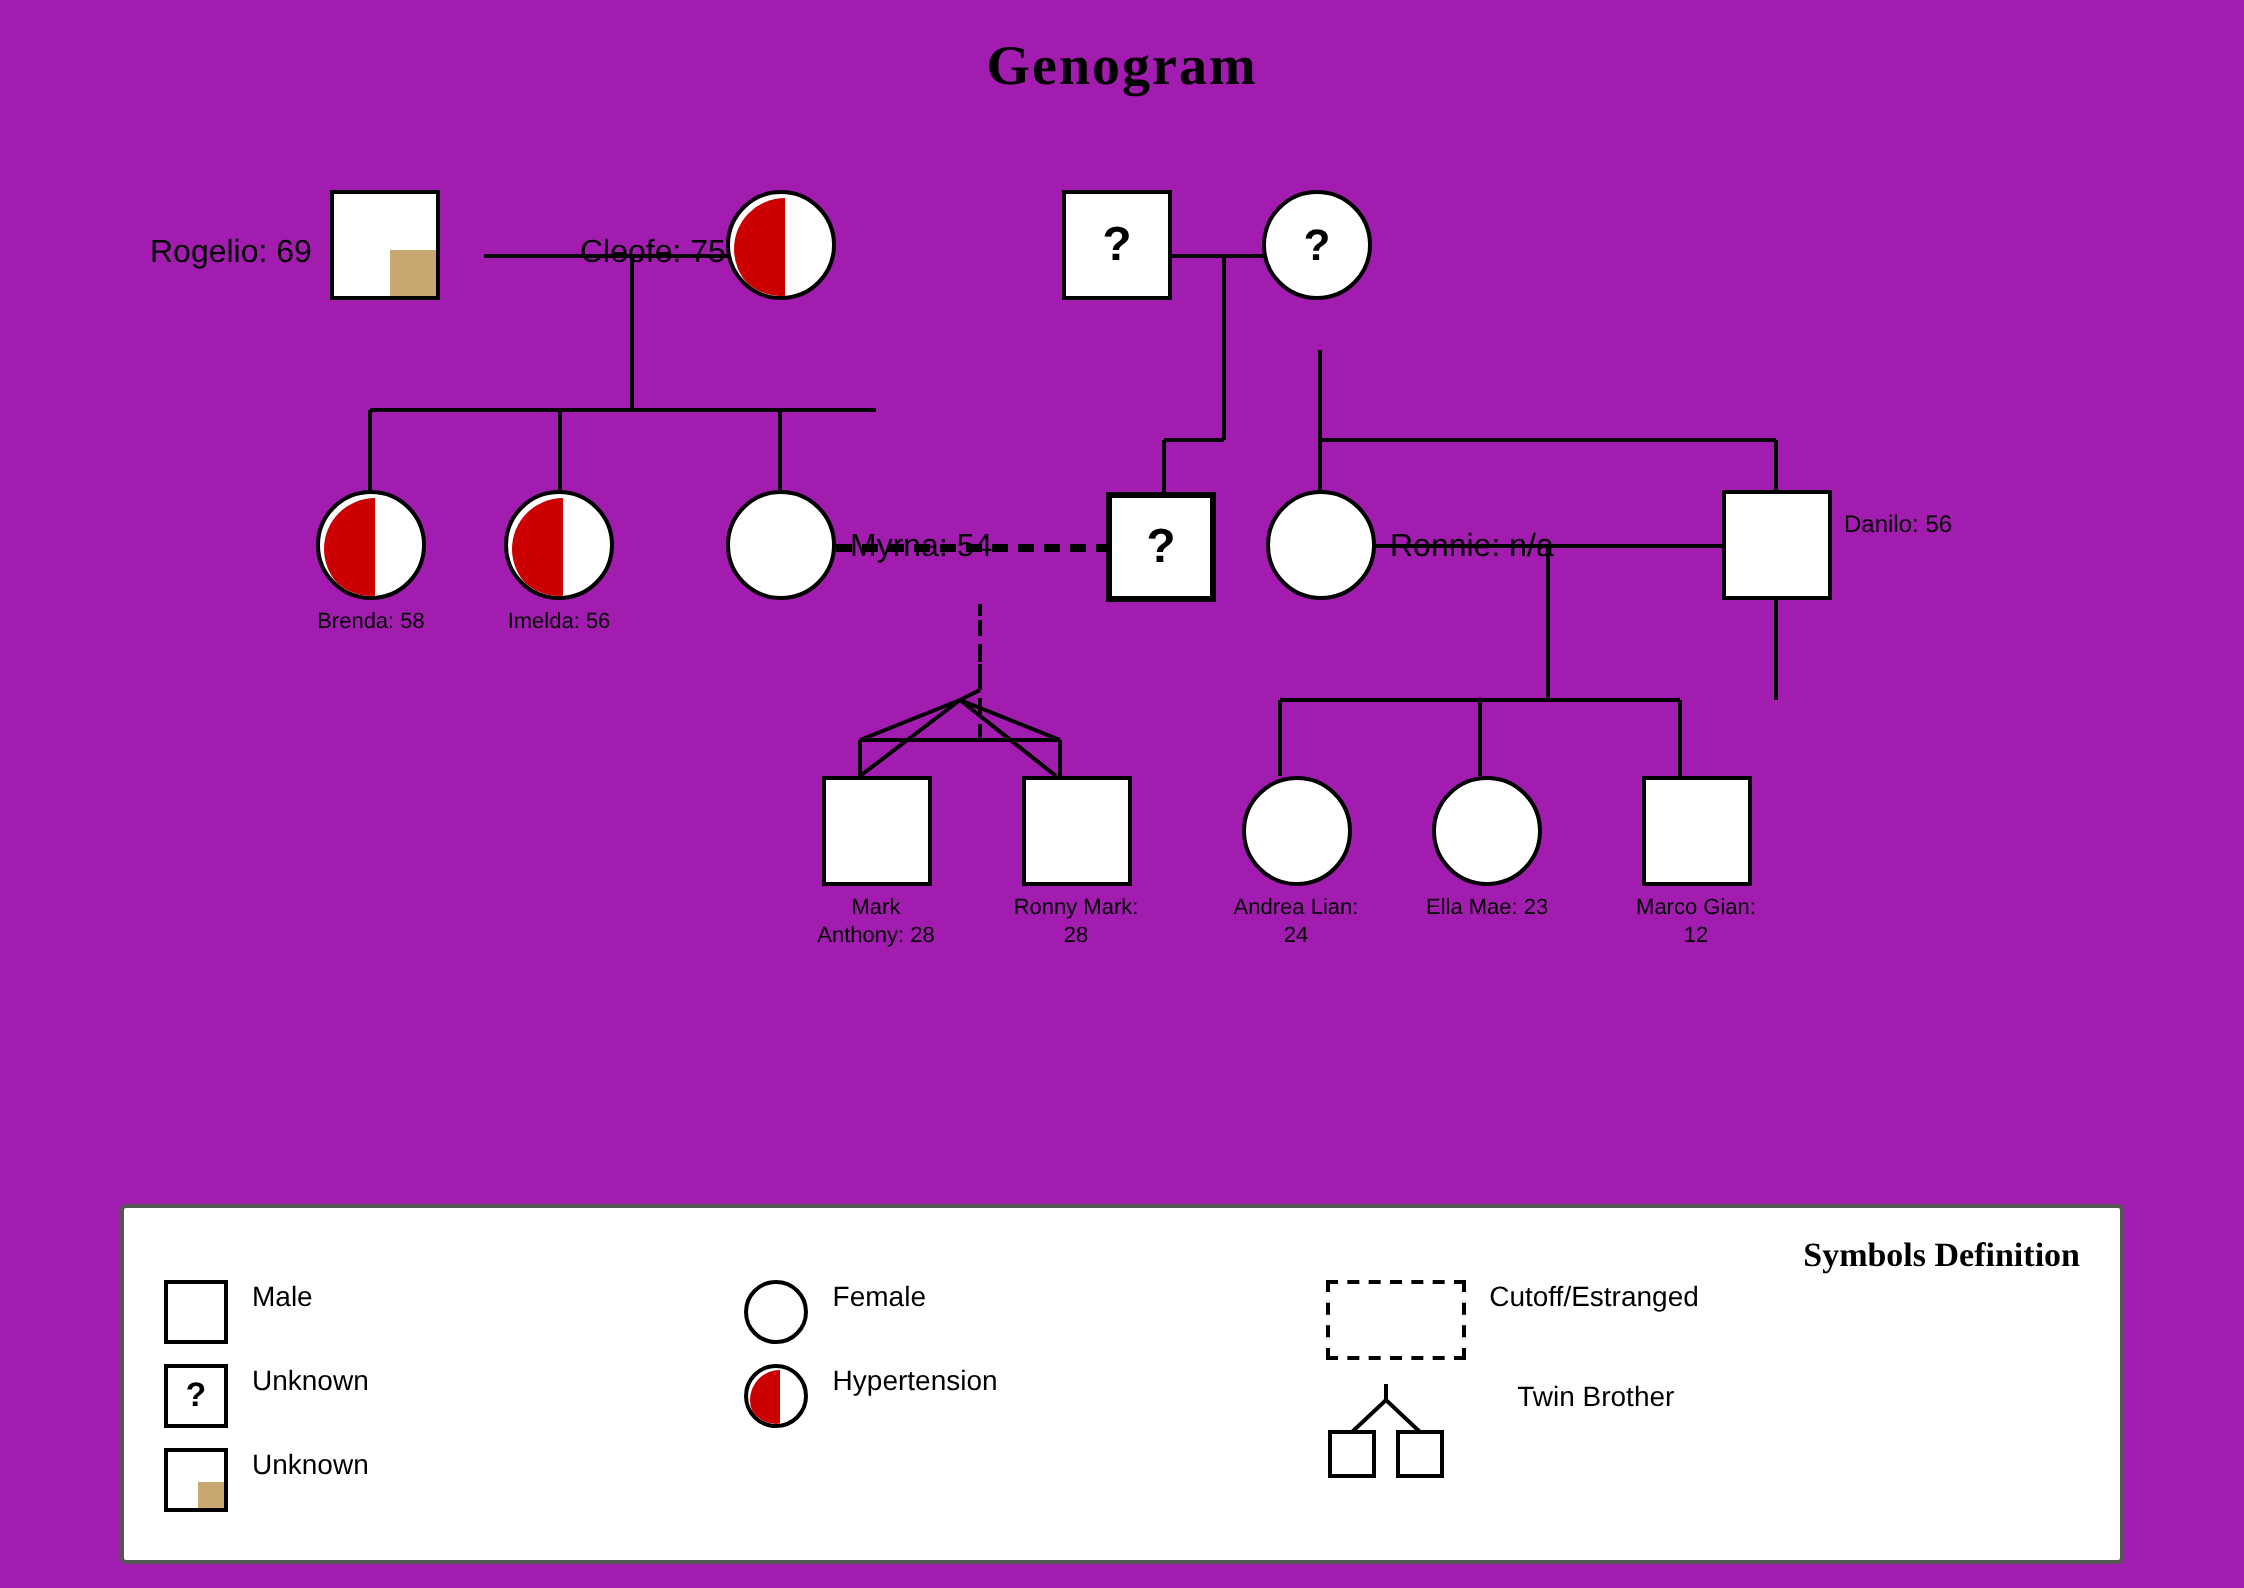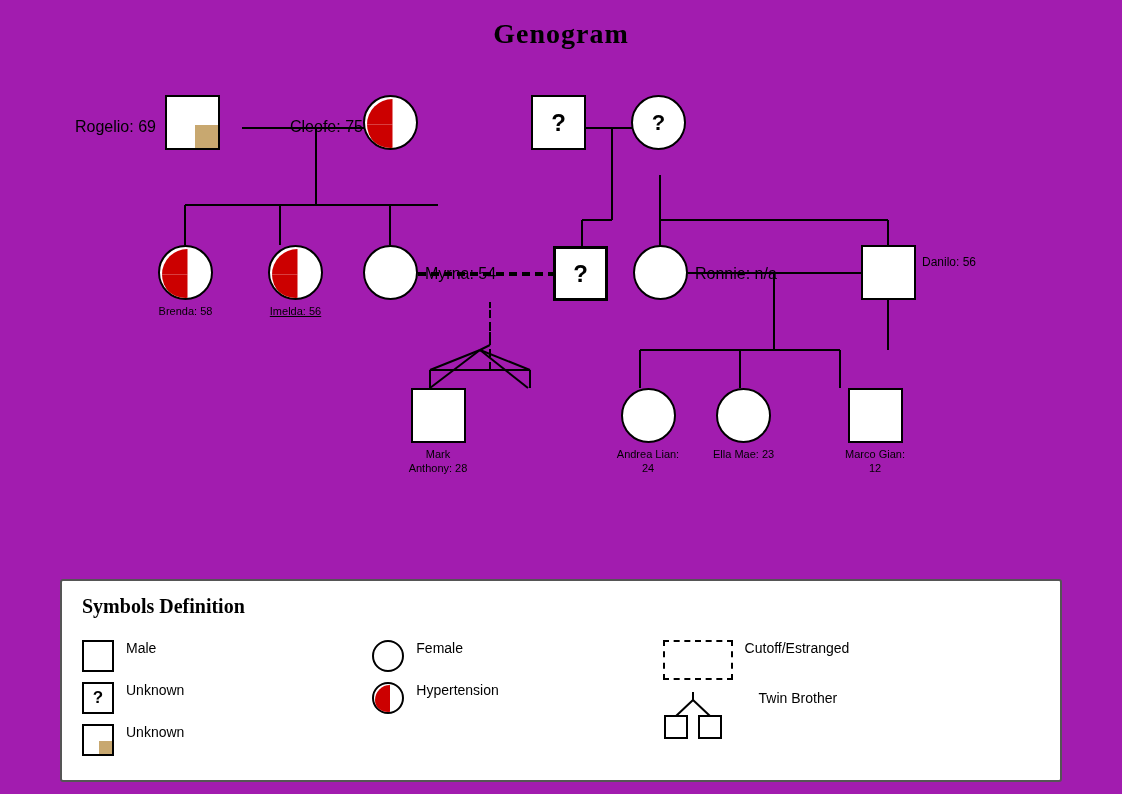--- a/index.html
+++ b/index.html
@@ -123,24 +123,24 @@
       position: absolute;
       border: 2px solid #555;
       border-radius: 3px;
       background: #fff;
       bottom: 12px;
       left: 60px;
       right: 60px;
       padding: 14px 20px 14px 20px;
     }
     #legend .legend-title {
-      text-align: left;
-      font-size: 20px;
+      text-align: right;
+      font-size: 17px;
       font-weight: bold;
-      margin-bottom: 22px;
+      margin-bottom: 2px;
       font-family: 'Georgia', serif;
     }
     .legend-row {
       display: flex;
       align-items: flex-start;
       margin-bottom: 10px;
     }
     .legend-symbol {
       margin-right: 12px;
       flex-shrink: 0;
@@ -242,21 +242,21 @@
   <div class="symbol" style="position:absolute; left:158px; top:245px;">
     <div class="hypertension-circle" style="width:55px;height:55px;">
       <svg width="55" height="55" viewBox="0 0 55 55">
         <path d="M27.5,27.5 L27.5,2 A25.5,25.5 0 0,0 2,27.5 Z" fill="#cc0000"></path>
         <path d="M27.5,27.5 L2,27.5 A25.5,25.5 0 0,0 27.5,53 Z" fill="#cc0000"></path>
       </svg>
     </div>
     <div class="label">Brenda: 58</div>
   </div>
 
-  <div class="symbol" style="position:absolute; left:268px; top:245px;text-decoration:underline;">
+  <div class="symbol" style="position:absolute; left:252px; top:245px;">
     <div class="hypertension-circle" style="width:55px;height:55px;">
       <svg width="55" height="55" viewBox="0 0 55 55">
         <path d="M27.5,27.5 L27.5,2 A25.5,25.5 0 0,0 2,27.5 Z" fill="#cc0000"></path>
         <path d="M27.5,27.5 L2,27.5 A25.5,25.5 0 0,0 27.5,53 Z" fill="#cc0000"></path>
       </svg>
     </div>
     <div class="label">Imelda: 56</div>
   </div>
 
   <div class="symbol" style="position:absolute; left:363px; top:245px;">
@@ -276,32 +276,36 @@
   <div class="symbol" style="position:absolute; left:861px; top:245px;">
     <div class="square" style="width:55px;height:55px;"></div>
   </div>
   <div class="label-right" style="left:922px; top:255px; white-space:normal; width:60px; line-height:1.3;">Danilo: 56</div>
 
   <div class="symbol" style="position:absolute; left:403px; top:388px;">
     <div class="square" style="width:55px;height:55px;"></div>
     <div class="label" style="max-width:70px;white-space:normal;">Mark Anthony: 28</div>
   </div>
 
+  <div class="symbol" style="position:absolute; left:503px; top:388px;">
+    <div class="square" style="width:55px;height:55px;"></div>
+    <div class="label" style="max-width:70px;white-space:normal;">Ronny Mark: 28</div>
+  </div>
 
   <div class="symbol" style="position:absolute; left:613px; top:388px;">
     <div class="circle" style="width:55px;height:55px;"></div>
     <div class="label" style="max-width:70px;white-space:normal;">Andrea Lian: 24</div>
   </div>
 
   <div class="symbol" style="position:absolute; left:713px; top:388px;">
     <div class="circle" style="width:55px;height:55px;"></div>
     <div class="label" style="max-width:70px;white-space:normal;">Ella Mae: 23</div>
   </div>
 
-  <div class="symbol" style="position:absolute; left:840px; top:388px;">
+  <div class="symbol" style="position:absolute; left:813px; top:388px;">
     <div class="square" style="width:55px;height:55px;"></div>
     <div class="label" style="max-width:70px;white-space:normal;">Marco Gian: 12</div>
   </div>
 
   <div id="legend">
     <div class="legend-title">Symbols Definition</div>
     <div class="legend-cols">
 
       <div class="legend-col">
         <div class="legend-row">

